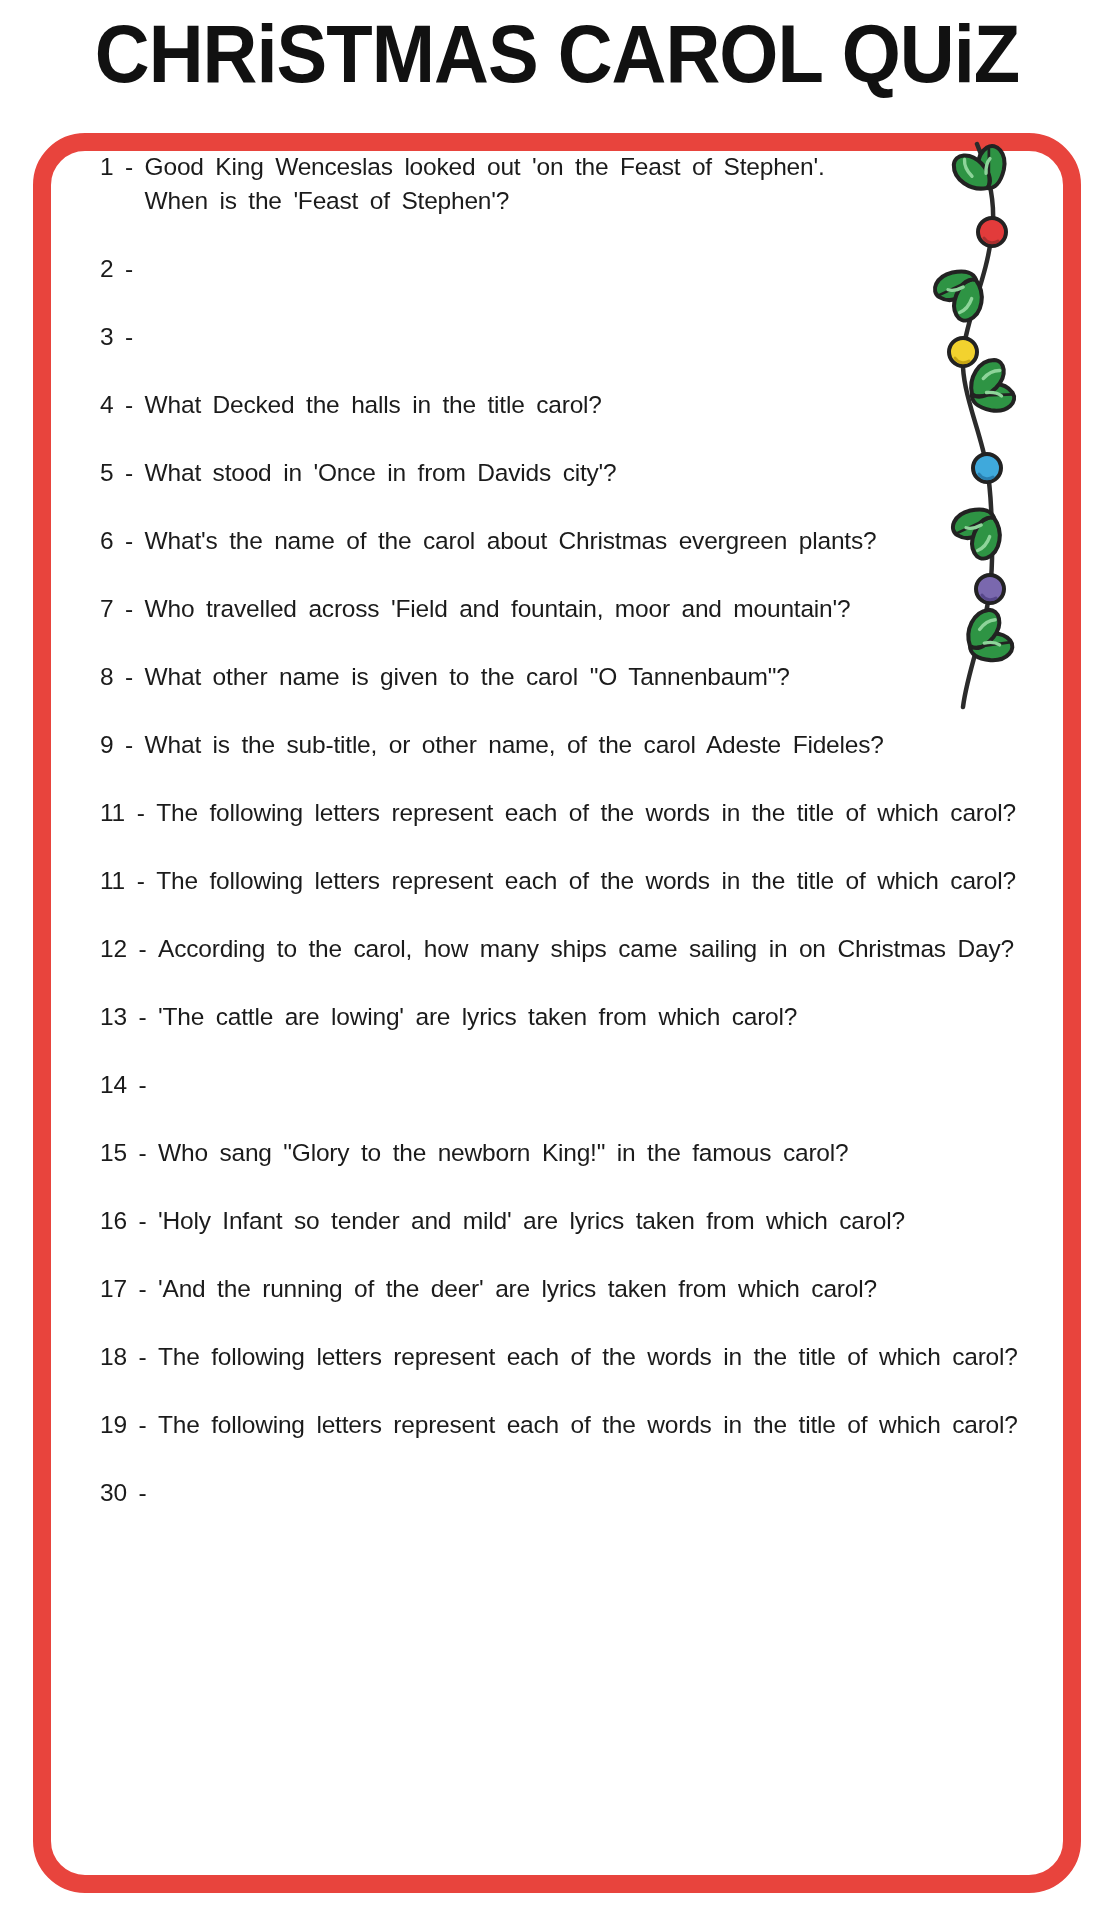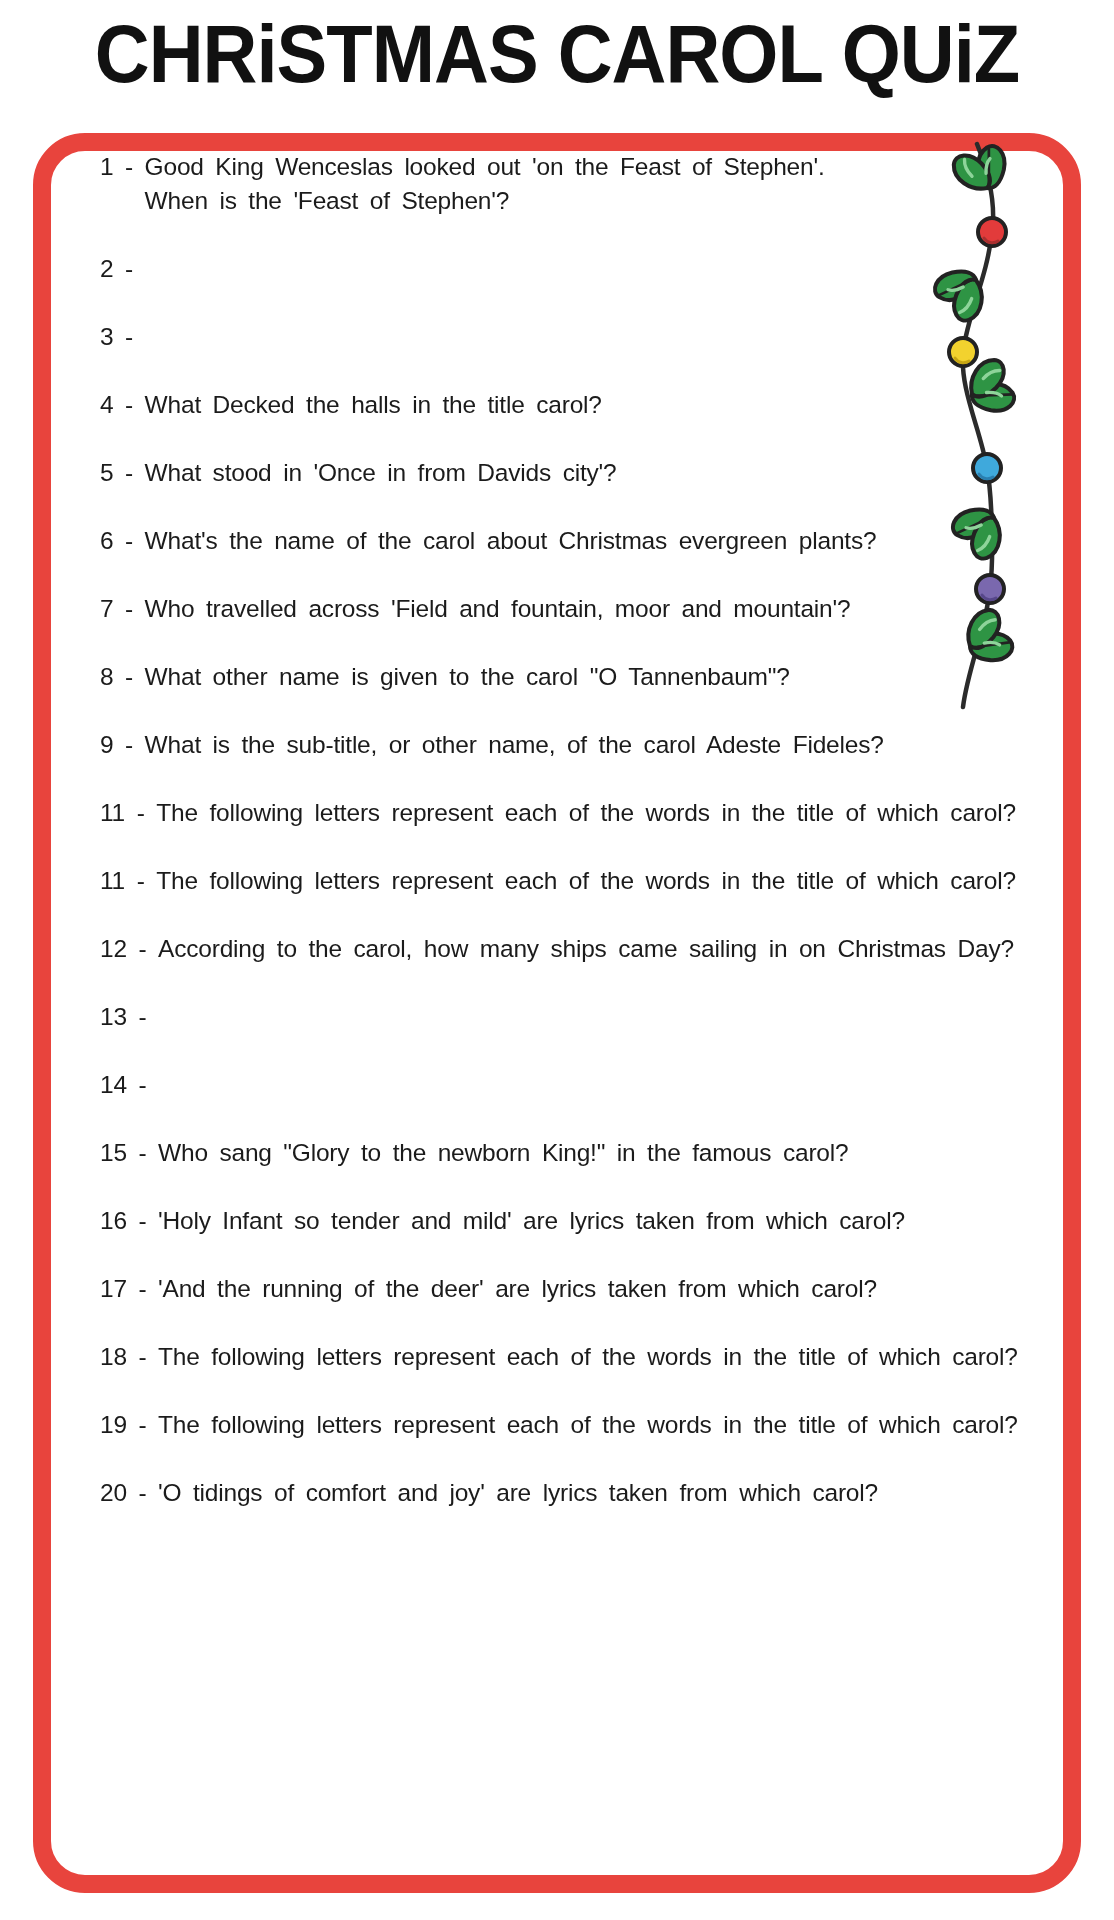--- a/index.html
+++ b/index.html
@@ -105,20 +105,21 @@
     <div class="q">
       <span class="qprefix">11 - </span>
       <span class="qtext">The following letters represent each of the words in the title of which carol?</span>
     </div>
     <div class="q">
       <span class="qprefix">12 - </span>
       <span class="qtext">According to the carol, how many ships came sailing in on Christmas Day?</span>
     </div>
     <div class="q">
       <span class="qprefix">13 - </span>
+      <span class="qtext">'The cattle are lowing' are lyrics taken from which carol?</span>
     </div>
     <div class="q">
       <span class="qprefix">14 - </span>
     </div>
     <div class="q">
       <span class="qprefix">15 - </span>
       <span class="qtext">Who sang "Glory to the newborn King!" in the famous carol?</span>
     </div>
     <div class="q">
       <span class="qprefix">16 - </span>
@@ -130,22 +131,21 @@
     </div>
     <div class="q">
       <span class="qprefix">18 - </span>
       <span class="qtext">The following letters represent each of the words in the title of which carol?</span>
     </div>
     <div class="q">
       <span class="qprefix">19 - </span>
       <span class="qtext">The following letters represent each of the words in the title of which carol?</span>
     </div>
     <div class="q">
-      <span class="qprefix">20 - </span>
-      <span class="qtext">'O tidings of comfort and joy' are lyrics taken from which carol?</span>
+      <span class="qprefix">30 - </span>
     </div>
   </div>
 
 <svg class="garland" viewBox="0 0 112 592" xmlns="http://www.w3.org/2000/svg">
   <defs>
     <g id="leafShape">
       <path d="M0,0 C3,-12 16,-20 26,-15 C33,-11 30,0 18,4 C8,7 2,5 0,0 Z" stroke="#222222" stroke-width="3" stroke-linejoin="round"></path>
       <path d="M0,0 C3,-12 16,-20 26,-15 C33,-11 30,0 18,4 C8,7 2,5 0,0 Z" transform="rotate(-55)" stroke="#222222" stroke-width="3" stroke-linejoin="round"></path>
       <path d="M1,1 L27,-14" fill="none" stroke="#222222" stroke-width="2" stroke-linecap="round"></path>
       <path d="M9,-6 Q15,-10 20,-9" fill="none" stroke-width="2.5" stroke-linecap="round" stroke="#8ed49a"></path>

